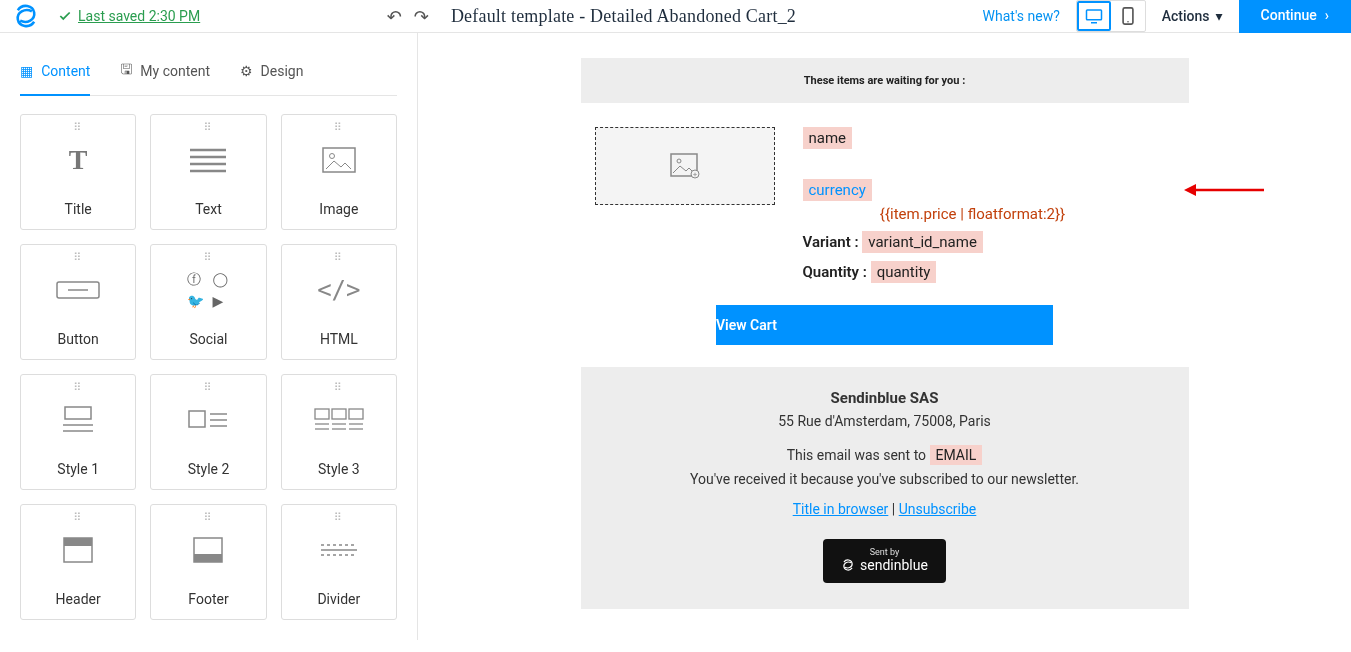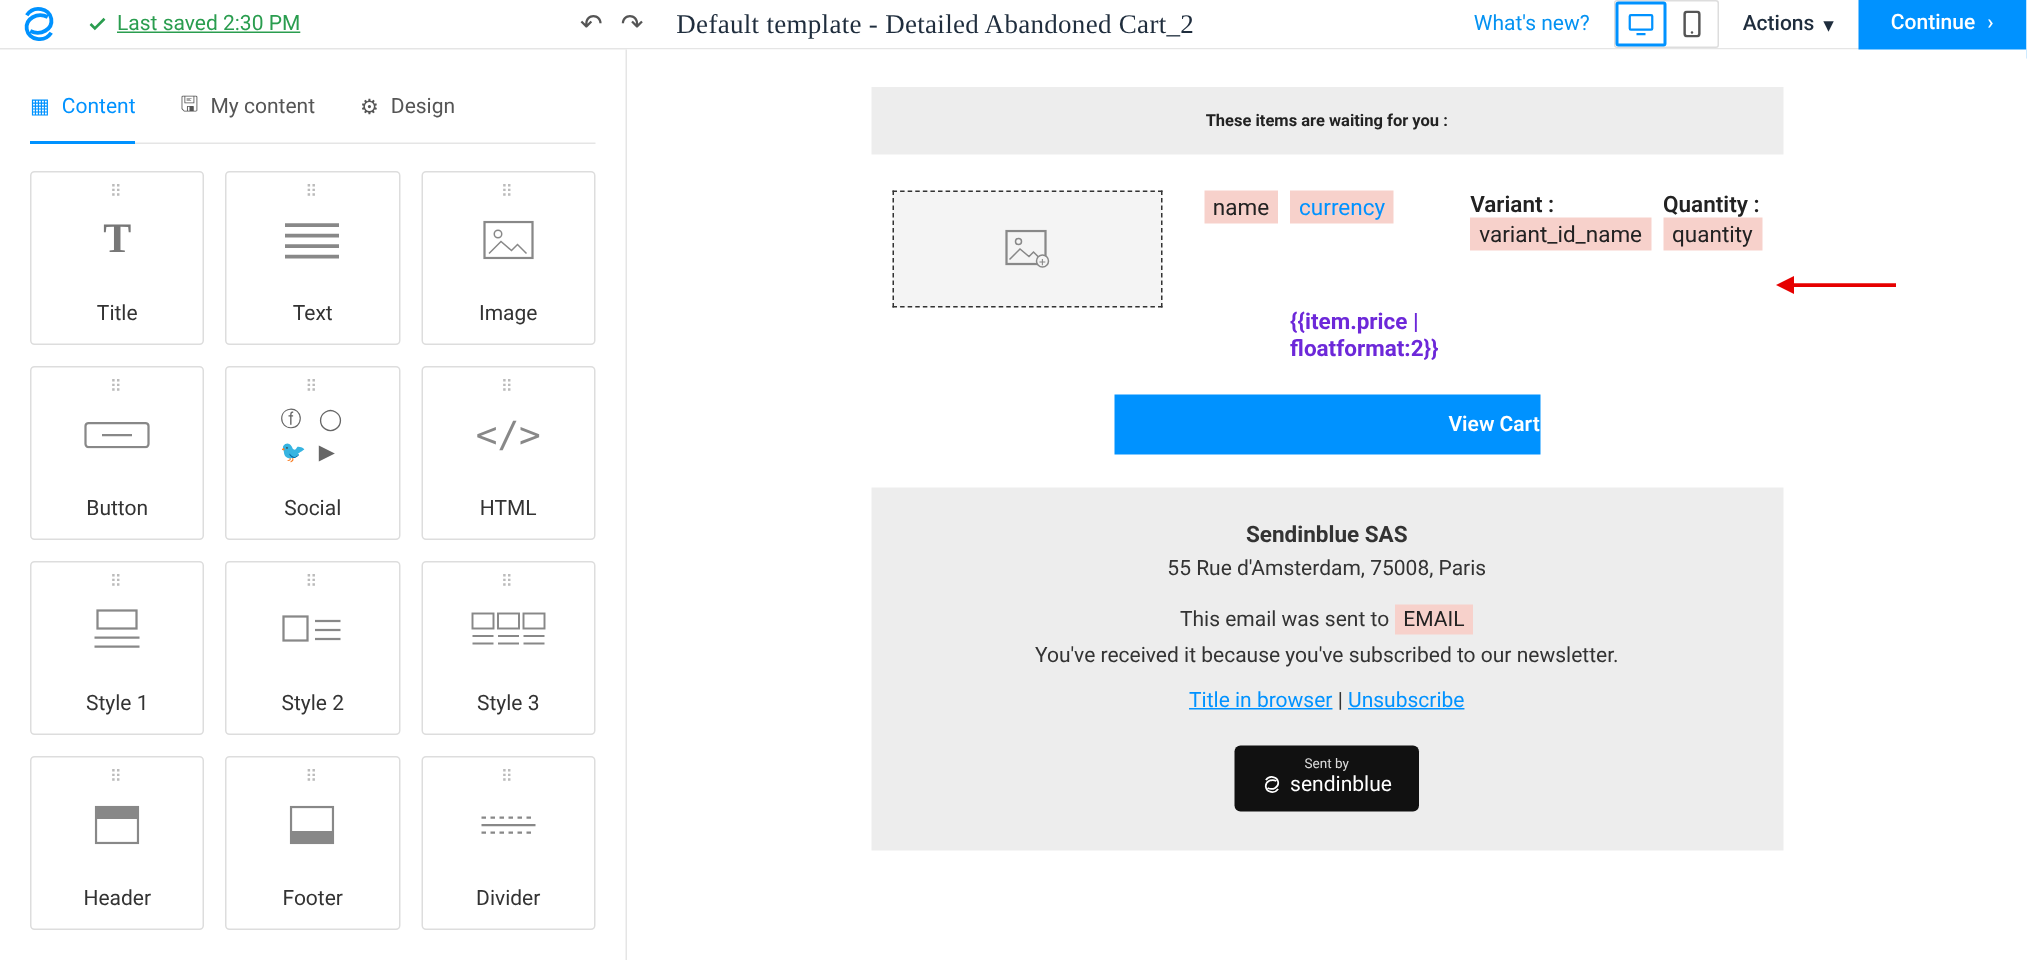--- a/index.html
+++ b/index.html
@@ -31,28 +31,28 @@
 .block{border:1px solid #ddd;border-radius:3px;height:116px;display:flex;flex-direction:column;align-items:center;justify-content:flex-end;padding:10px 6px 12px;cursor:grab;position:relative;}
 .block .grip{position:absolute;top:6px;color:#bbb;font-size:11px;letter-spacing:2px;}
 .block .bicon{flex:1;display:flex;align-items:center;justify-content:center;color:#888;}
 .block .blabel{font-size:14px;color:#333;margin-top:6px;}
 
 .canvas{flex:1;overflow:auto;background:#fff;padding:25px 60px 40px;}
 .email{max-width:608px;margin:0 auto;}
 .banner{background:#ededed;padding:16px;text-align:center;font-weight:700;color:#222;font-size:11px;}
 .product{display:flex;gap:28px;padding:24px 14px 14px; position:relative;}
 .imgbox{border:1px dashed #333;background:#f4f4f4;width:180px;height:78px;display:flex;align-items:center;justify-content:center;color:#888;}
-.pdetails{flex:1;display:flex;flex-direction:row;gap:8px;font-size:15px;}
+.pdetails{flex:1;display:flex;flex-direction:column;gap:8px;font-size:15px;}
 .tag{background:#f7d1cb;padding:2px 6px;display:inline-block;color:#222;}
 .priceline{display:flex;gap:8px;align-items:center;flex-wrap:wrap;}
-.priceval{color:#6d28d9;font-weight:700;margin-top:48px;}
+.priceval{color:#c2410c;font-weight:400;margin-top:48px;}
 .line{color:#222;}
 .line b{font-weight:600;}
 .arrow{position:absolute;right:-75px;top:78px;}
-.viewcart{display:block;margin:8px auto 22px;background:#0092ff;color:#fff;text-align:right;padding:12px 0;width:284px;font-weight:600;cursor:pointer;}
+.viewcart{display:block;margin:8px auto 22px;background:#0092ff;color:#fff;text-align:left;padding:12px 0;width:337px;font-weight:600;cursor:pointer;}
 .footer{background:#ededed;padding:22px 30px 26px;text-align:center;color:#333;}
 .footer .co{font-weight:700;margin-bottom:6px;font-size:15px;}
 .footer p{margin:6px 0;font-size:14px;}
 .footer a{color:#0092ff;text-decoration:underline;}
 .badge{background:#111;color:#fff;display:inline-flex;flex-direction:column;align-items:center;padding:8px 18px 10px;border-radius:4px;margin-top:16px;text-align:right;}
 .badge .sb{font-size:9px;opacity:.85;}
 .badge .bn{font-size:14px;display:flex;align-items:center;gap:5px;}
 
 svg{display:block;}
 </style>

